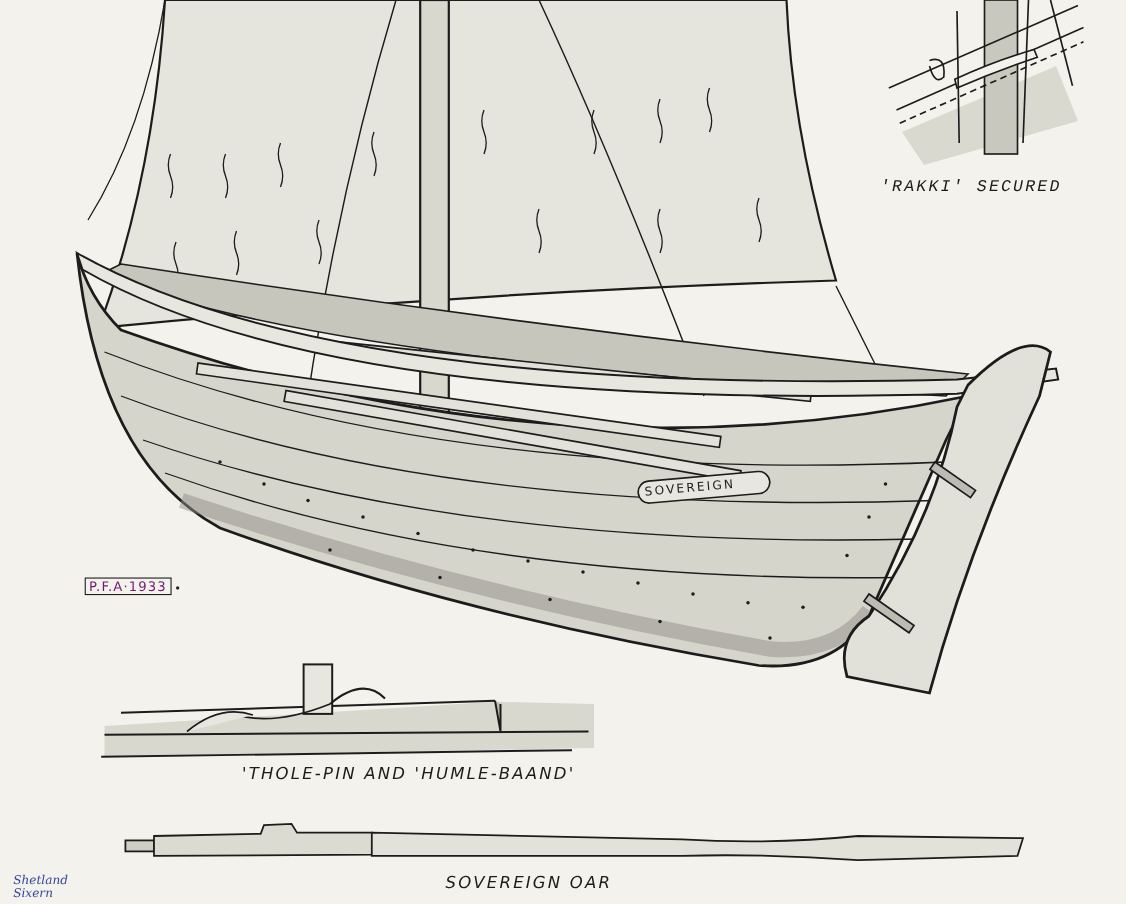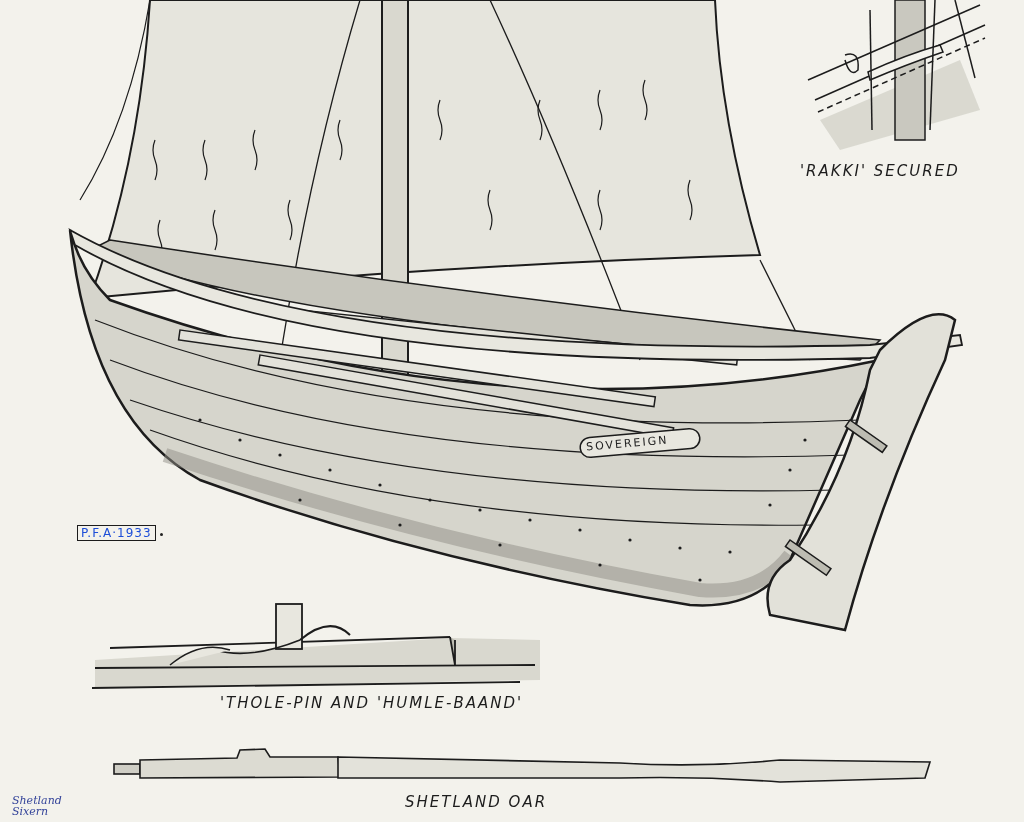--- a/index.html
+++ b/index.html
@@ -1,22 +1,22 @@
 <!DOCTYPE html>
 <html><head>
   <meta charset="utf-8">
   <style>
     html, body { margin: 0; padding: 0; }
     body { width: 1024px; height: 822px; background: #f3f2ec; overflow: hidden; position: relative; font-family: "DejaVu Sans", sans-serif; }
     svg.art { position: absolute; left: 0; top: 0; }
     .label { position: absolute; color: #1c1c1c; font-family: "DejaVu Sans", sans-serif; letter-spacing: 2px; font-size: 15px; white-space: nowrap; font-style: italic; }
-    .rakki { left: 800px; top: 160px; line-height: 22px; text-align: center; }
+    .rakki { left: 800px; top: 160px; line-height: 22px; text-align: center; font-family: Liberation Mono, monospace; }
     .thole { left: 220px; top: 694px; }
     .oar { left: 405px; top: 793px; }
-    .sig { position: absolute; left: 77px; top: 525px; border: 1.5px solid #1c1c1c; padding: 0 3px; font-size: 12px; letter-spacing: 1px; color: #1d4ed8; }
+    .sig { position: absolute; left: 77px; top: 525px; border: 1.5px solid #1c1c1c; padding: 0 3px; font-size: 12px; letter-spacing: 1px; color: #701a75; }
     .sig-dot { position: absolute; left: 160px; top: 533px; width: 3px; height: 3px; background: #222; border-radius: 50%; }
     .pencil { position: absolute; left: 12px; top: 795px; font-size: 11px; color: #34449a; line-height: 11px; font-family: "DejaVu Serif", serif; font-style: italic; }
     .nameplate { position: absolute; left: 586px; top: 437px; font-size: 11px; letter-spacing: 2px; color: #222; transform: rotate(-5deg); }
   </style>
 </head>
 <body>
 
 <svg class="art" width="1024" height="822" viewBox="0 0 1024 822">
 
   <g stroke="#1c1c1c" fill="none" stroke-width="1.5">
@@ -136,18 +136,18 @@
 <div class="label rakki">
   <div>'RAKKI' SECURED</div>
 </div>
 
 <div class="nameplate">SOVEREIGN</div>
 
 <div class="sig">P.F.A·1933</div>
 <div class="sig-dot"></div>
 
 <div class="label thole">'THOLE-PIN AND 'HUMLE-BAAND'</div>
-<div class="label oar">SHETLAND OAR</div>
+<div class="label oar">SOVEREIGN OAR</div>
 
 <div class="pencil">
   <div>Shetland</div>
   <div>Sixern</div>
 </div>
 
 </body></html>

